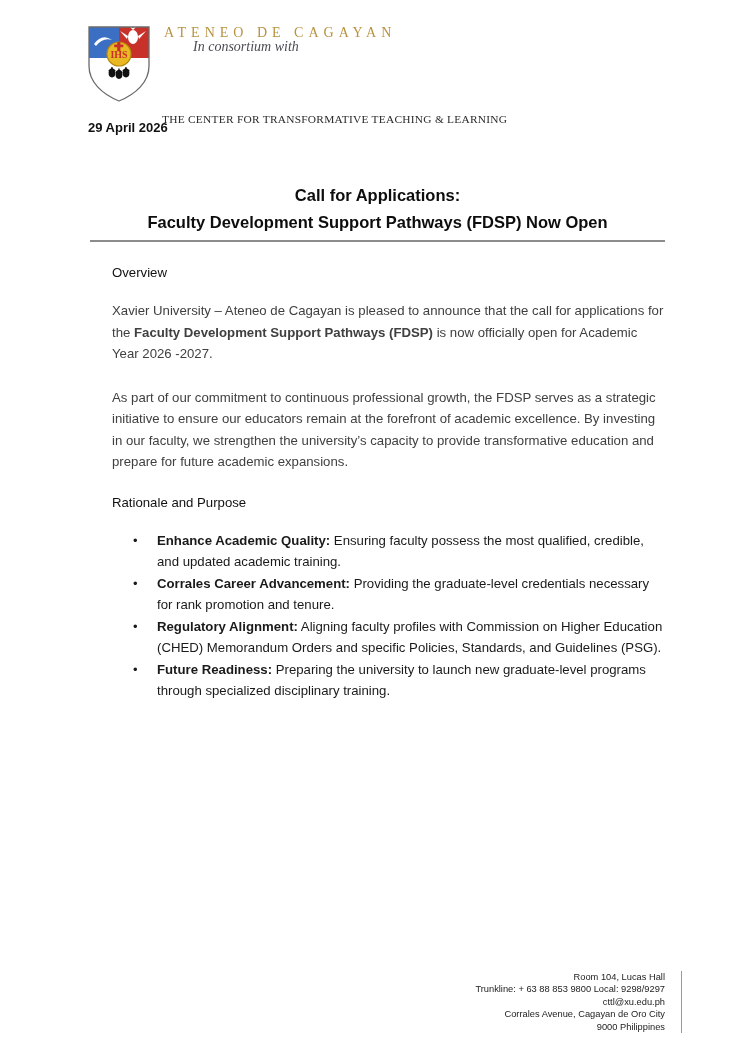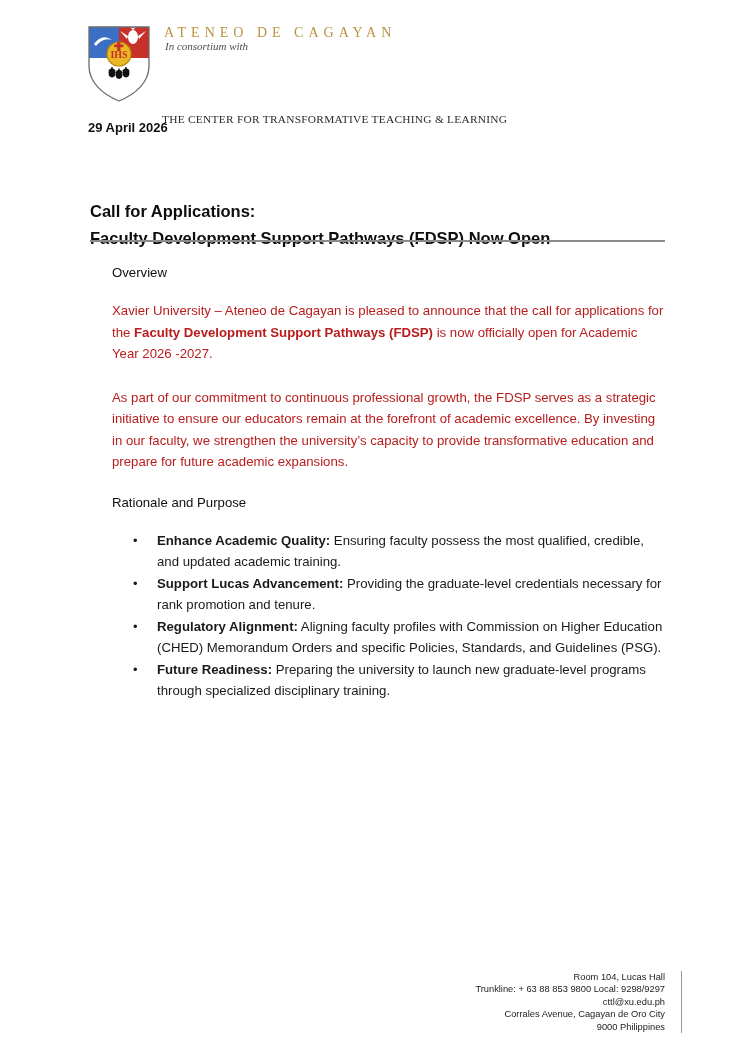--- a/index.html
+++ b/index.html
@@ -50,26 +50,27 @@
     font-size: 14px;
     line-height: 13px;
     color: #b8923f;
     letter-spacing: 5.0px;
     white-space: nowrap;
     padding-left: 2px;
   }
   .wm-consort {
     font-family: "Liberation Serif", serif;
     font-style: italic;
-    font-size: 11px;
+    font-size: 14px;
     line-height: 9.4px;
     color: #4b4b55;
     padding-left: 3px;
     padding-top: 3px;
     white-space: nowrap;
+    margin-left: 28px;
   }
   #center-line {
     position: absolute;
     left: 76px;
     top: 88px;
     font-family: "Liberation Serif", serif;
     font-size: 11.4px;
     line-height: 14px;
     color: #2b2b2b;
     letter-spacing: 0.25px;
@@ -85,22 +86,21 @@
     font-weight: bold;
     color: #111;
   }
 
   
   #title-block {
     position: absolute;
     left: 90px;
     top: 182px;
     width: 575px;
-    text-align: left;
-    margin-top: 16px;
+    text-align: center;
   }
   .title-line {
     font-size: 16.5px;
     font-weight: bold;
     line-height: 27px;
     color: #0d0d0d;
   }
   #title-rule {
     position: absolute;
     left: 90px;
@@ -119,21 +119,21 @@
   }
   .sec-heading {
     font-size: 13.2px;
     font-weight: normal;
     color: #111;
     margin: 0 0 20px 0;
   }
   .para {
     font-size: 13.2px;
     line-height: 21.5px;
-    color: #b91c1c;
+    color: #404040;
     margin: 0 0 22px 0;
     text-align: left;
   }
   .para b { font-weight: bold; }
   .lead-in {
     font-size: 13.2px;
     line-height: 21.5px;
     color: #1a1a1a;
     margin: 0 0 2px 0;
   }
@@ -248,21 +248,21 @@
   <div class="sec-heading">Rationale and Purpose</div>
 
 
   <ul class="goals">
     <li>
       <span class="dot">•</span>
       <b>Enhance Academic Quality:</b><span> Ensuring faculty possess the most qualified, credible, and updated academic training.</span>
     </li>
     <li>
       <span class="dot">•</span>
-      <b>Support Lucas Advancement:</b><span> Providing the graduate-level credentials necessary for rank promotion and tenure.</span>
+      <b>Corrales Career Advancement:</b><span> Providing the graduate-level credentials necessary for rank promotion and tenure.</span>
     </li>
     <li>
       <span class="dot">•</span>
       <b>Regulatory Alignment:</b><span> Aligning faculty profiles with Commission on Higher Education (CHED) Memorandum Orders and specific Policies, Standards, and Guidelines (PSG).</span>
     </li>
     <li>
       <span class="dot">•</span>
       <b>Future Readiness:</b><span> Preparing the university to launch new graduate-level programs through specialized disciplinary training.</span>
     </li>
   </ul>

